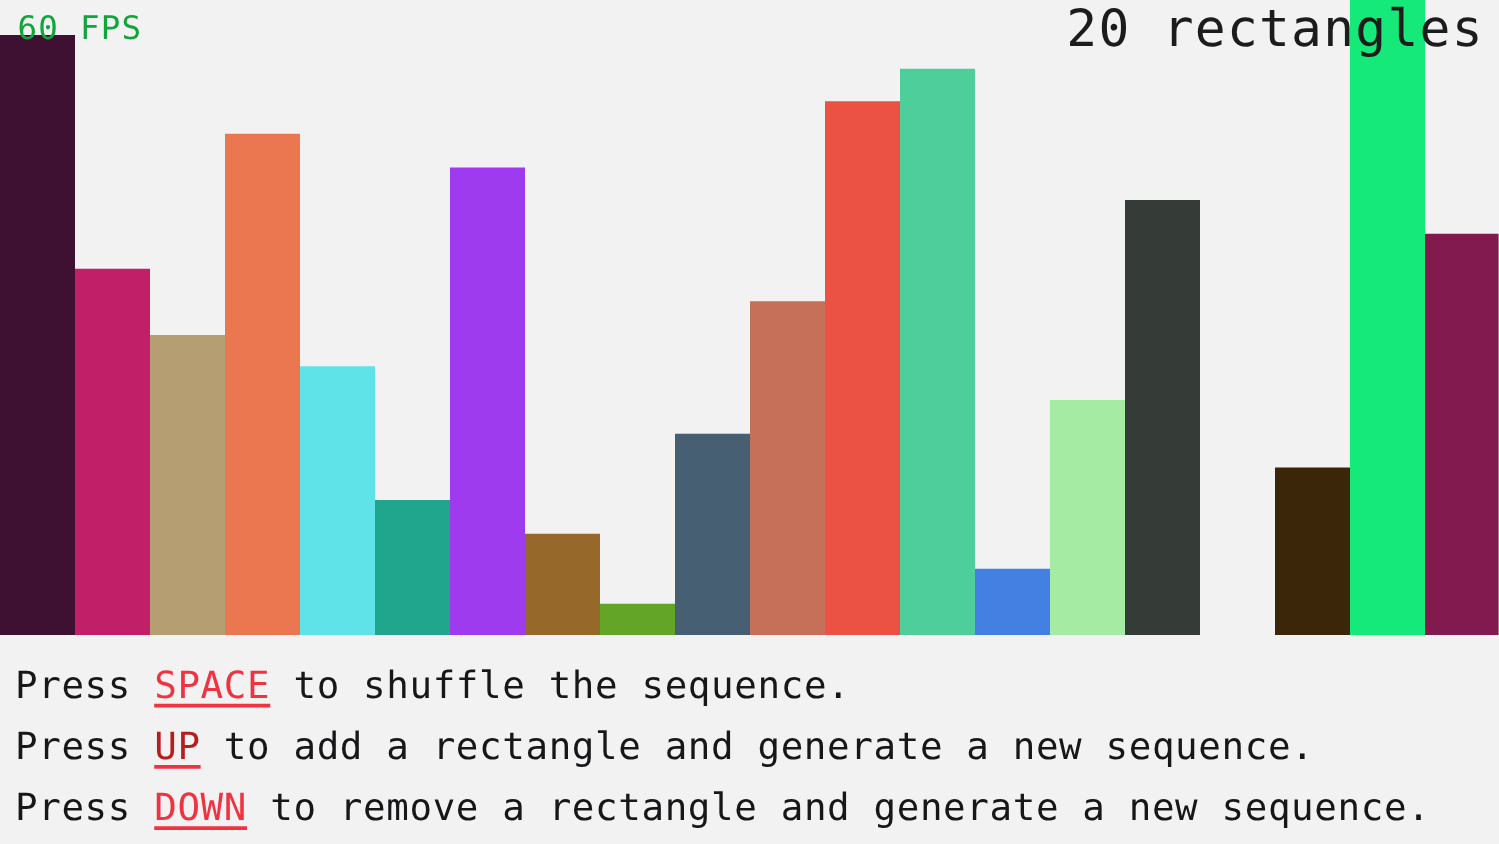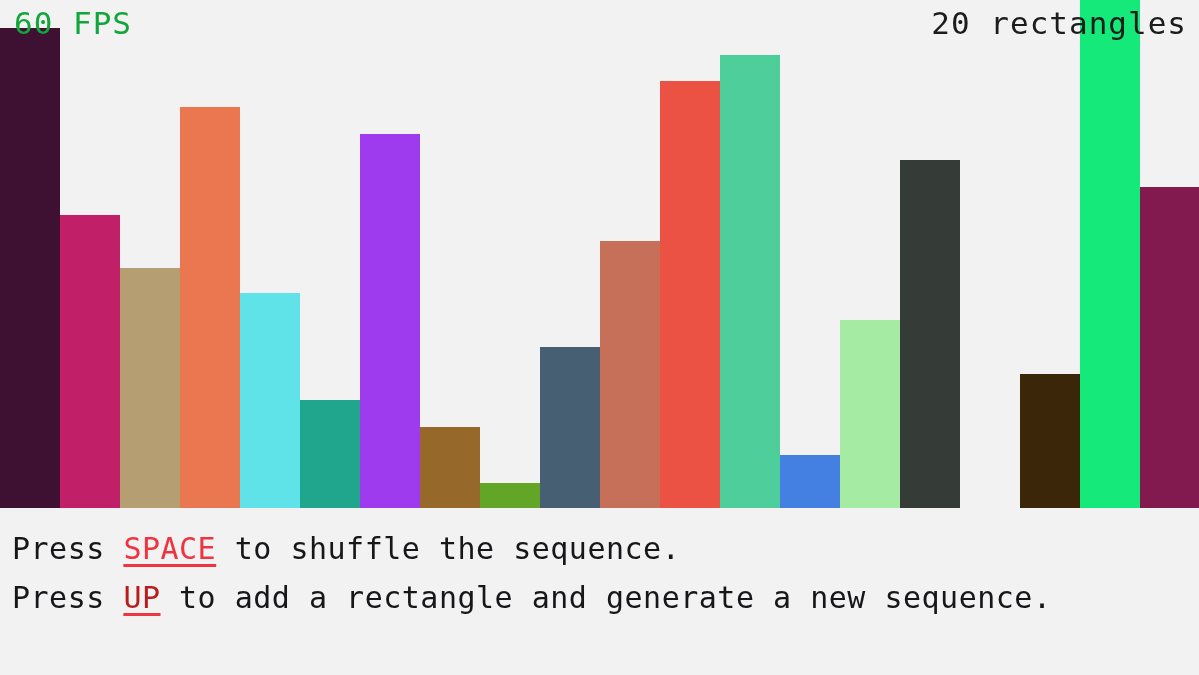--- a/index.html
+++ b/index.html
@@ -29,33 +29,33 @@
   }
   .bar {
     position: absolute;
     bottom: 0;
   }
   
   #fps-counter {
     position: absolute;
     left: 14px;
     top: 8px;
-    font-size: 31px;
+    font-size: 26px;
     line-height: 31px;
     letter-spacing: 1px;
     color: #11a63b;
     font-weight: 400;
     white-space: nowrap;
     z-index: 20;
   }
   #rect-count {
     position: absolute;
     right: 12px;
     top: 8px;
-    font-size: 31px;
+    font-size: 41px;
     line-height: 31px;
     letter-spacing: 1px;
     color: #1c1c1c;
     font-weight: 400;
     white-space: nowrap;
     z-index: 20;
   }
   
   #instructions {
     position: absolute;
@@ -108,15 +108,16 @@
       <div class="bar" style="left: 1140px; width: 60px; height: 321px; bottom: 2px; background: rgb(130, 26, 80);"></div>
     </div>
 
   <div id="fps-counter" style="color: rgb(17, 166, 59);">60 FPS</div>
 
   <div id="rect-count" style="color: rgb(28, 28, 28);">20 rectangles</div>
 
   <div id="instructions">
       <div class="instr-line" style="color: rgb(23, 23, 26);"><span>Press </span><span class="keycap" style="color: rgb(239, 51, 64); text-decoration-color: rgb(239, 51, 64);">SPACE</span><span> to shuffle the sequence.</span></div>
       <div class="instr-line" style="color: rgb(23, 23, 26);"><span>Press </span><span class="keycap" style="color: #b91c1c; text-decoration-color: rgb(239, 51, 64);">UP</span><span> to add a rectangle and generate a new sequence.</span></div>
+      <div class="instr-line" style="color: rgb(23, 23, 26);"><span>Press </span><span class="keycap" style="color: rgb(239, 51, 64); text-decoration-color: rgb(239, 51, 64);">DOWN</span><span> to remove a rectangle and generate a new sequence.</span></div>
     </div>
 
 </div>
 
 </body></html>

